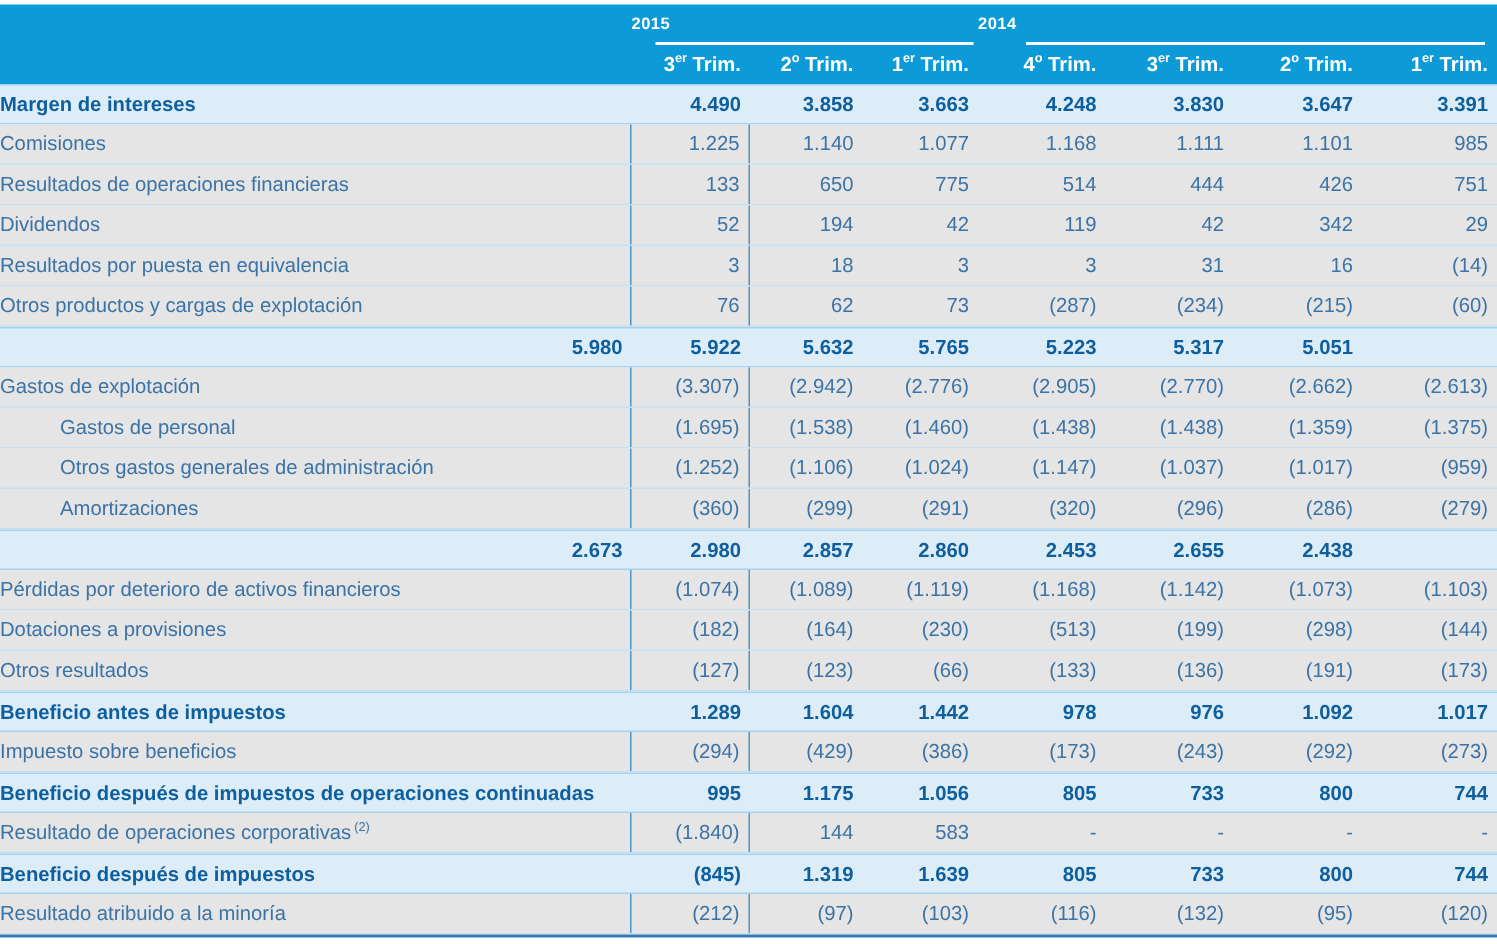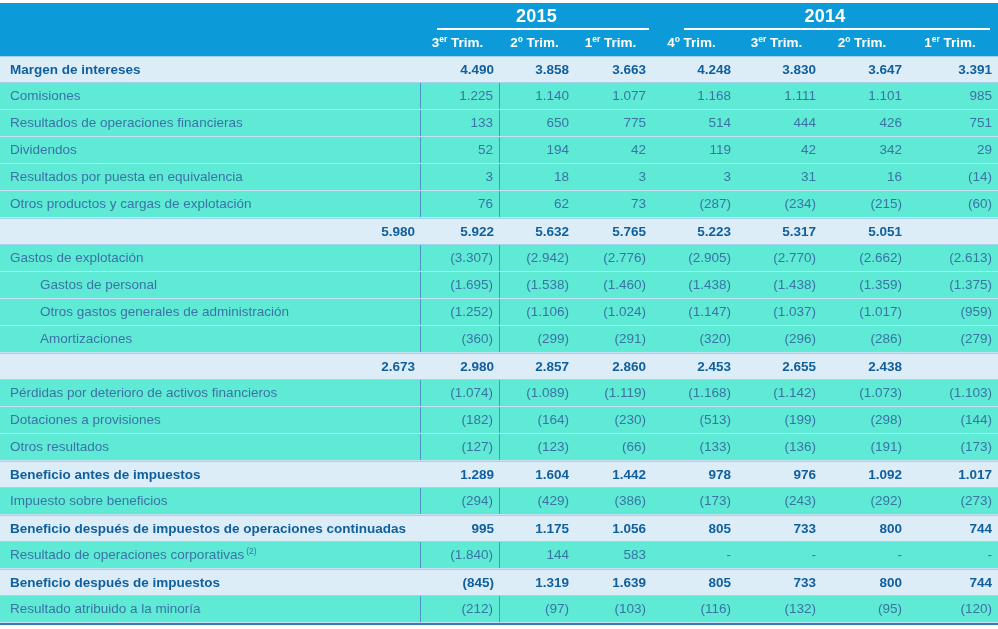--- a/index.html
+++ b/index.html
@@ -13,31 +13,31 @@
     --c-bottom-bar:#3a7ab3;
     --c-header-text:#ffffff;
   }
   html,body{margin:0;padding:0;background:#ffffff;}
   body{font-family:"Liberation Sans","DejaVu Sans",sans-serif;}
   .page{width:998px;height:629px;box-sizing:border-box;padding-top:3px;background:#ffffff;overflow:hidden;}
 
   
   .header-band{height:53px;background:var(--c-header-blue);color:var(--c-header-text);}
   .year-row{display:grid;grid-template-columns:421px 231px 346px;height:26px;}
-  .ygroup{position:relative;text-align:center;font-size:18px;font-weight:700;line-height:27px;letter-spacing:.3px;}
+  .ygroup{position:relative;text-align:left;font-size:11px;font-weight:700;line-height:27px;letter-spacing:.3px;}
   .yline{position:absolute;bottom:0;height:2px;background:var(--c-header-text);}
   .g2015 .yline{left:16px;right:3px;}
   .g2014 .yline{left:32px;right:8px;}
   .quarter-row{display:grid;grid-template-columns:421px 79px 75px 77px 85px 85px 86px 90px;height:27px;}
-  .qcell{text-align:center;padding-right:6px;font-size:13.5px;font-weight:700;line-height:27px;white-space:nowrap;}
+  .qcell{text-align:right;padding-right:6px;font-size:13.5px;font-weight:700;line-height:27px;white-space:nowrap;}
   .qcell sup{font-size:8.5px;line-height:0;}
 
   
-  .row{display:grid;grid-template-columns:421px 79px 75px 77px 85px 85px 86px 90px;height:27px;box-sizing:border-box;border-bottom:1px solid var(--c-divider);background:#5eead4;}
-  .row .label{padding-left:10px;font-size:13.5px;line-height:26px;color:var(--c-normal-text);border-right:1px solid var(--c-vline);white-space:nowrap;overflow:hidden;box-sizing:border-box;}
+  .row{display:grid;grid-template-columns:421px 79px 75px 77px 85px 85px 86px 90px;height:27px;box-sizing:border-box;border-bottom:1px solid var(--c-divider);background:#e5e5e5;}
+  .row .label{font-size:13.5px;line-height:26px;color:var(--c-normal-text);border-right:1px solid var(--c-vline);white-space:nowrap;overflow:hidden;box-sizing:border-box;}
   .row .num{text-align:right;padding-right:6px;font-size:13.5px;line-height:26px;color:var(--c-normal-text);box-sizing:border-box;white-space:nowrap;}
   .row .num.first{border-right:1px solid var(--c-vline);}
   .row.bold{background:var(--c-shaded-bg);border-top:1px solid var(--c-shaded-border);border-bottom:1px solid var(--c-shaded-border);}
   .row.bold .label{font-weight:700;color:var(--c-bold-text);border-right:none;line-height:25px;}
   .row.bold .num{font-weight:700;color:var(--c-bold-text);line-height:25px;}
   .row.bold .num.first{border-right:none;}
   .row.indent .label{padding-left:40px;}
   .label-sup{font-size:8.5px;line-height:0;vertical-align:super;margin-left:2px;}
 
   .bottom-bar{height:2px;background:var(--c-bottom-bar);}

